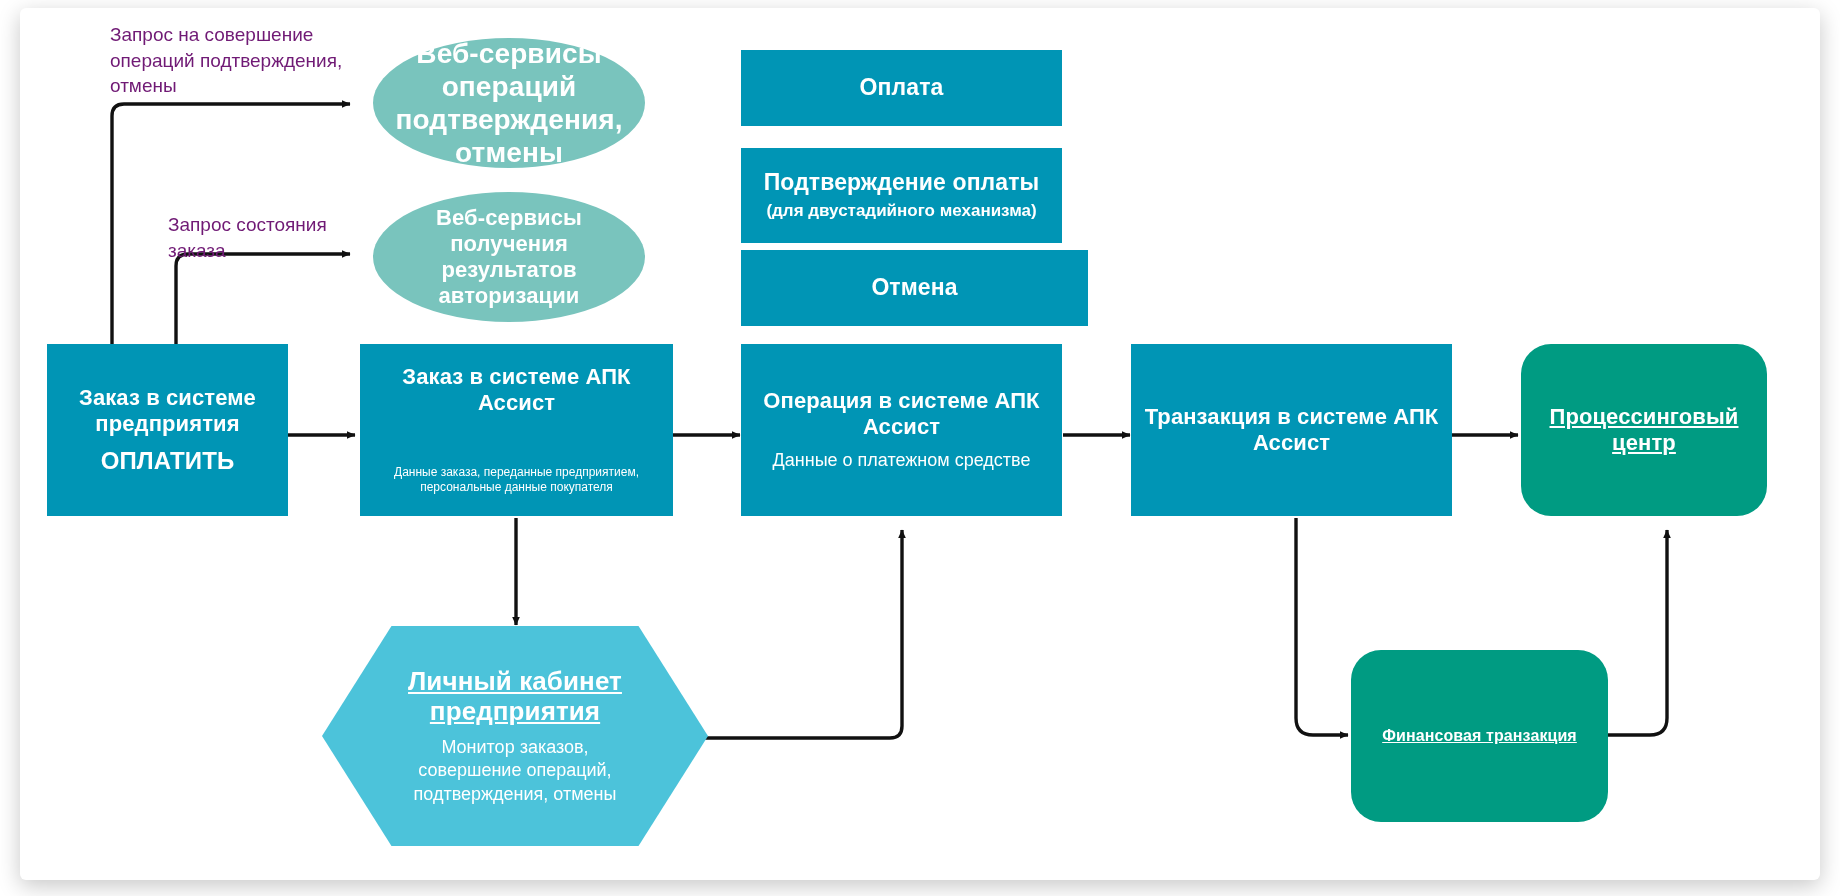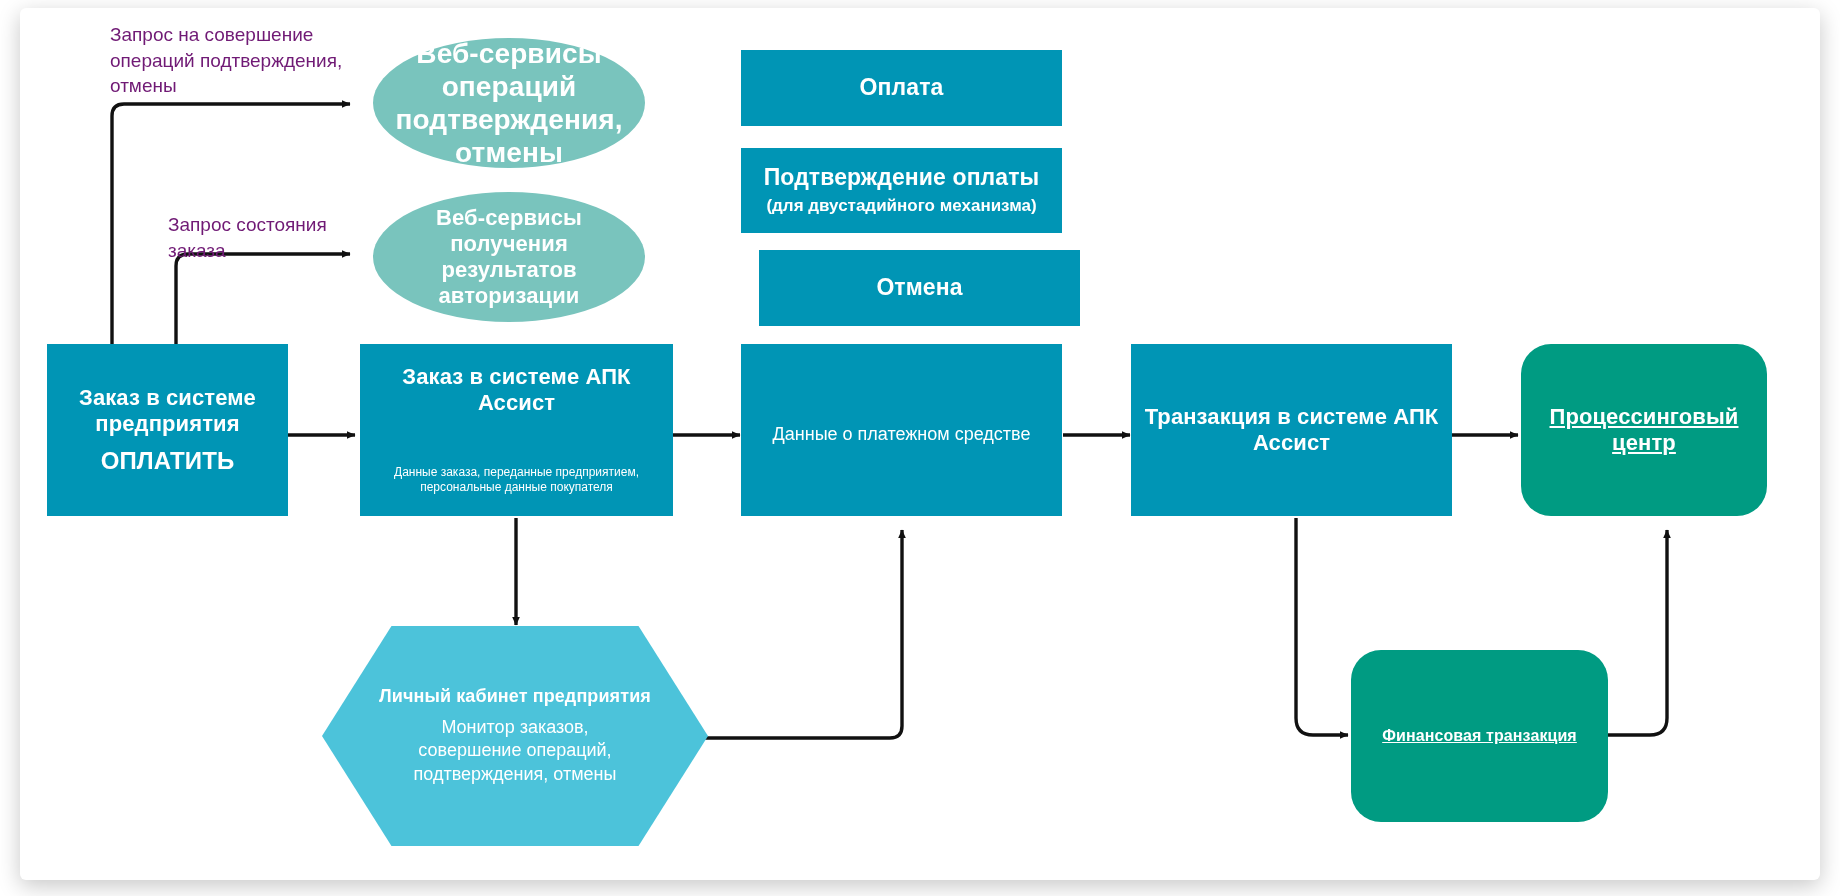--- a/index.html
+++ b/index.html
@@ -122,54 +122,55 @@
     </div>
 
     <div class="node ellipse" style="left:373px; top:192px; width:272px; height:130px;">
       <div class="ttl" style="font-size:22px;">Веб-сервисы получения результатов авторизации</div>
     </div>
 
     <div class="node rect-teal" style="left:741px; top:50px; width:321px; height:76px;">
       <div class="ttl" style="font-size:23px;">Оплата</div>
     </div>
 
-    <div class="node rect-teal" style="left:741px; top:148px; width:321px; height:85px;">
+    <div class="node rect-teal" style="left:741px; top:148px; width:321px; height:95px;">
       <div class="ttl" style="font-size:23px;">Подтверждение оплаты</div>
       <div class="sub" style="font-size:17px; margin-top:4px;font-weight:bold;">(для двустадийного механизма)</div>
     </div>
 
-    <div class="node rect-teal" style="left:759px; top:250px; width:321px; height:76px;">
+    <div class="node rect-teal" style="left:741px; top:250px; width:347px; height:76px;">
       <div class="ttl" style="font-size:23px;">Отмена</div>
     </div>
 
     <div class="node rect-teal" style="left:47px; top:344px; width:241px; height:172px;">
       <div class="ttl" style="font-size:22px;">Заказ в системе предприятия</div>
       <div class="ttl" style="font-size:24px; margin-top:10px;">ОПЛАТИТЬ</div>
     </div>
 
     <div class="node rect-teal" style="left:360px; top:344px; width:313px; height:172px;gap:40px;">
       <div class="ttl" style="font-size:22px;">Заказ в системе АПК Ассист</div>
       <div class="sub" style="font-size:12px; width:268px;">Данные заказа, переданные предприятием, персональные данные покупателя</div>
     </div>
 
     <div class="node rect-teal" style="left:741px; top:344px; width:321px; height:172px;">
+      <div class="ttl" style="font-size:22px;">Операция в системе АПК Ассист</div>
       <div class="sub" style="font-size:18px;">Данные о платежном средстве</div>
     </div>
 
     <div class="node rect-teal" style="left:1131px; top:344px; width:321px; height:172px;">
       <div class="ttl" style="font-size:22px;">Транзакция в системе АПК Ассист</div>
     </div>
 
     <div class="node rect-green" style="left:1521px; top:344px; width:246px; height:172px;">
       <div class="ttl" style="font-size:22px;">Процессинговый центр</div>
     </div>
 
     <div class="hex-wrap hexfill" style="left:322px; top:626px; width:386px; height:220px;">
       <div class="node" style="left:0; top:0; width:386px; height:220px; position:absolute;">
-        <div class="ttl" style="font-size:18px;">Личный кабинет предприятия</div>
+        <div class="ttl" style="font-size:26px;text-decoration:underline;">Личный кабинет предприятия</div>
         <div class="sub" style="font-size:18px; width:250px;">Монитор заказов, совершение операций, подтверждения, отмены</div>
       </div>
     </div>
 
     <div class="node rect-green" style="left:1351px; top:650px; width:257px; height:172px;">
       <div class="ttl" style="font-size:16px;">Финансовая транзакция</div>
     </div>
 
   </div>
 </div>

